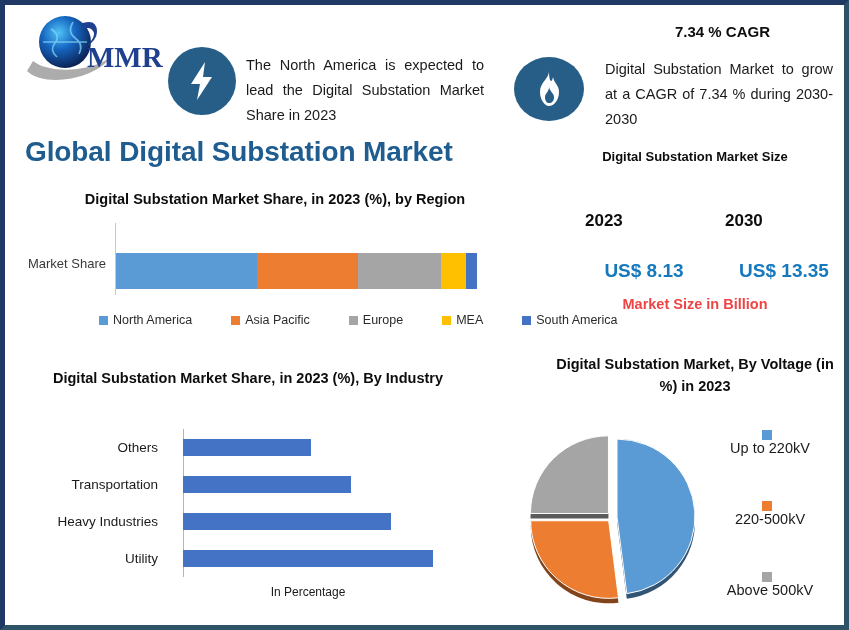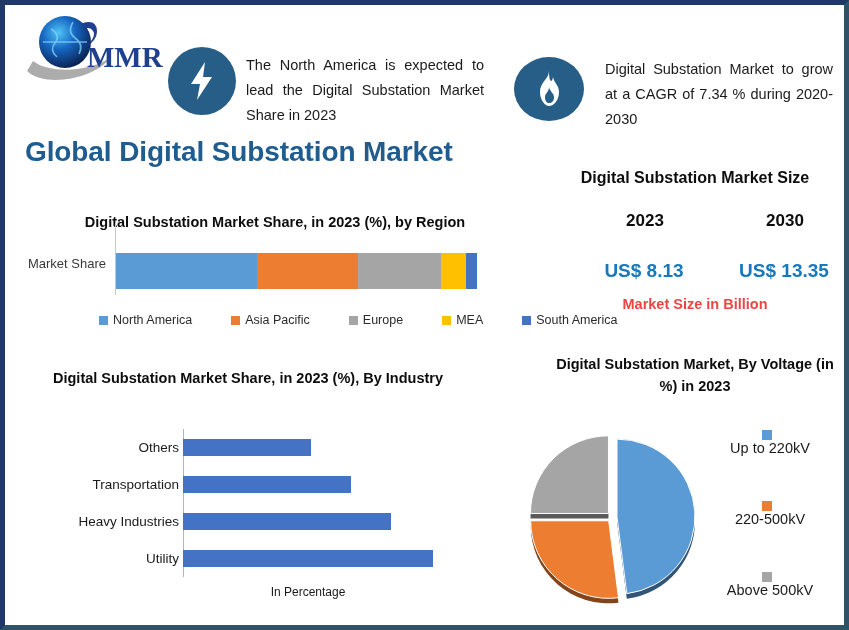--- a/index.html
+++ b/index.html
@@ -72,31 +72,31 @@
   }
 
   
   .chart-title {
     font-size: 14.5px;
     font-weight: bold;
     color: #0d0d0d;
     text-align: center;
     line-height: 1.5;
   }
-  #region-chart-title { left: 35px; top: 184px; width: 470px; margin-top: 23px; }
+  #region-chart-title { left: 35px; top: 184px; width: 470px; }
   #industry-chart-title { left: 8px; top: 363px; width: 470px; }
   #voltage-chart-title { left: 545px; top: 349px; width: 290px; }
   #market-size-title {
-    left: 545px; top: 164px; width: 290px;
-    font-size: 16px; font-weight: bold; color: #0d0d0d; text-align: center;
+    left: 545px; top: 144px; width: 290px;
+    font-size: 13px; font-weight: bold; color: #0d0d0d; text-align: center;
   }
 
   
   .ms-year {
-    font-size: 17px; font-weight: bold; color: #0d0d0d; text-align: center;
+    font-size: 17px; font-weight: bold; color: #0d0d0d; text-align: left;
   }
   #ms-year-2023 { left: 580px; top: 206px; width: 120px; }
   #ms-year-2030 { left: 720px; top: 206px; width: 120px; }
   .ms-value {
     font-size: 19px; font-weight: bold; color: #1679BD; text-align: center;
   }
   #ms-value-2023 { left: 578px; top: 255px; width: 122px; }
   #ms-value-2030 { left: 718px; top: 255px; width: 122px; }
   #ms-footnote {
     left: 545px; top: 291px; width: 290px;
@@ -139,21 +139,21 @@
   .ind-row {
     position: relative;
     height: 37px;
     display: flex;
     align-items: center;
   }
   .ind-bar { height: 17px; background: #4472C4; }
   .ind-label {
     position: absolute;
     right: 100%;
-    margin-right: 4px;
+    margin-right: 25px;
     font-size: 13.5px;
     color: #1a1a1a;
     white-space: nowrap;
   }
   #industry-xlabel {
     left: 178px; top: 580px; width: 250px;
     font-size: 12px; color: #1a1a1a; text-align: center;
   }
 
   
@@ -190,31 +190,32 @@
   </div>
 
   <div class="abs icon-badge" id="bolt-badge">
     <svg width="30" height="42" viewBox="0 0 30 42">
       <path d="M18 2 L4 24 L13 24 L10 40 L25 17 L16 17 Z" fill="#ffffff"></path>
     </svg>
   </div>
 
   <div class="abs callout" id="callout-left">The North America is expected to lead the Digital Substation Market Share in 2023</div>
 
+  <div class="abs" id="cagr-headline">7.34 % CAGR</div>
 
   <div class="abs icon-badge" id="flame-badge">
     <svg width="28" height="38" viewBox="0 0 28 38">
       <path d="M14 1 C 14 9, 5 12, 5 22 C 5 30, 10 36, 14 36 C 19 36, 24 30, 24 22
                C 24 15, 19 13, 18 7 C 17 13, 14 13, 14 1 Z" fill="#ffffff"></path>
       <path d="M14 17 C 14 22, 10 23, 10 27 C 10 31, 12 33, 14 33 C 17 33, 19 31, 19 27
                C 19 23, 15 22, 14 17 Z" fill="#275E87"></path>
     </svg>
   </div>
 
-  <div class="abs callout" id="callout-right">Digital Substation Market to grow at a CAGR of 7.34 % during 2020-2030</div>
+  <div class="abs callout" id="callout-right">Digital Substation Market to grow at a CAGR of 7.34 % during 2030-2030</div>
 
   <div class="abs" id="main-title">Global Digital Substation Market</div>
 
   <div class="abs" id="market-size-title">Digital Substation Market Size</div>
   <div class="abs ms-year" id="ms-year-2023">2023</div>
   <div class="abs ms-year" id="ms-year-2030">2030</div>
   <div class="abs ms-value" id="ms-value-2023">US$ 8.13</div>
   <div class="abs ms-value" id="ms-value-2030">US$ 13.35</div>
   <div class="abs" id="ms-footnote">Market Size in Billion</div>
 

